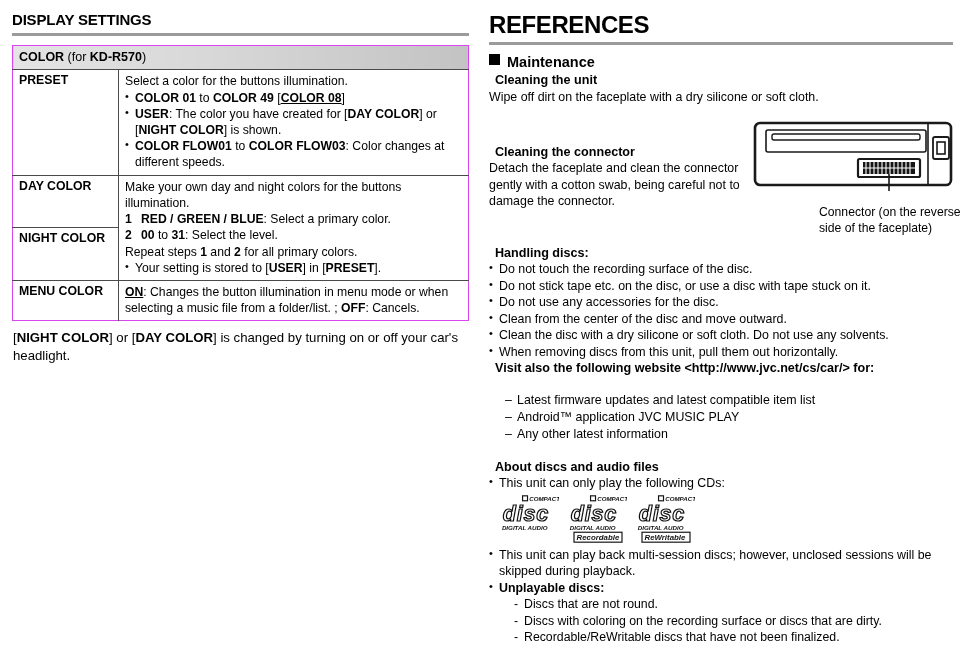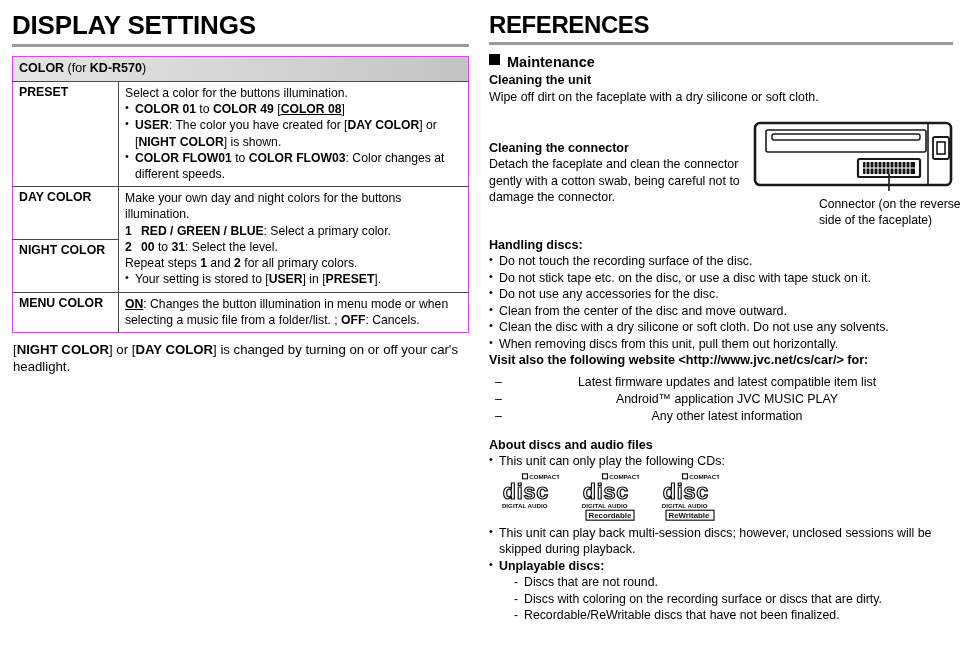--- a/index.html
+++ b/index.html
@@ -14,21 +14,21 @@
   .page {
     position: relative;
     width: 965px; height: 662px;
     display: flex;
   }
   .col-left  { width: 483px; padding: 10px 14px 0 12px; }
   .col-right { width: 482px; padding: 10px 12px 0 6px; }
 
   
   .sec-title {
-    font-size: 26px;
+    font-size: 15px;
     font-weight: bold;
     letter-spacing: -0.2px;
     line-height: 1.05;
     margin: 2px 0 0 0;
   }
   .sec-title.big { font-size: 24px; letter-spacing: -0.4px; }
   .title-rule {
     height: 3px;
     background: #9b9b9b;
     margin: 5px 0 9px 0;
@@ -92,51 +92,51 @@
     margin: 3px 0 2px 0;
     display: flex;
     align-items: flex-start;
   }
   .sq {
     display: inline-block;
     width: 11px; height: 11px;
     background: #000;
     margin-right: 7px;
   }
-  .sub-head { font-weight: bold; font-size: 12.6px; line-height: 1.3; }
+  .sub-head { font-weight: bold; font-size: 12.6px; line-height: 1.3; margin-left: 6px; }
   .body-txt { font-size: 12.4px; line-height: 1.33; }
 
   .two-col { display: flex; align-items: flex-start; }
   .two-col .txt { width: 258px; flex: none; }
   .two-col .fig { flex: 1; padding-left: 6px; padding-top: 4px; }
 
-  ul.dashes { list-style: none; margin: 6px; padding: 0; font-size: 12.4px; text-align: center; }
+  ul.dashes { list-style: none; margin: 16px; padding: 0; font-size: 12.4px; }
   ul.dashes > li { position: relative; padding-left: 12px; line-height: 1.35; }
   ul.dashes > li::before { content: "\2013"; position: absolute; left: 0; }
 
   ul.hyphens { list-style: none; margin: 0; padding: 0 0 0 14px; font-size: 12.3px; }
   ul.hyphens > li { position: relative; padding-left: 11px; line-height: 1.36; }
   ul.hyphens > li::before { content: "-"; position: absolute; left: 1px; }
 
   .mt8 { margin-top: 8px; }
   .mt12 { margin-top: 12px; align-items: center; }
   .mt14 { margin-top: 14px; }
 
   
   .fig-wrap { position: relative; width: 212px; }
   .cap {
     font-size: 12.2px;
     line-height: 1.3;
     text-align: left;
     margin-left: 66px;
-    margin-top: 0;
-  }
-
-  
-  .logos { display: flex; gap: 22px; padding-left: 12px; margin-top: 3px; }
+    margin-top: 8px;
+  }
+
+  
+  .logos { display: flex; gap: 10px; padding-left: 12px; margin-top: 3px; font-style: italic; }
   .cdlogo { width: 58px; }
 </style>
 </head>
 <body>
 
 <div class="page">
 
   <div class="col-left">
 
     <div class="sec-title">DISPLAY SETTINGS</div>

